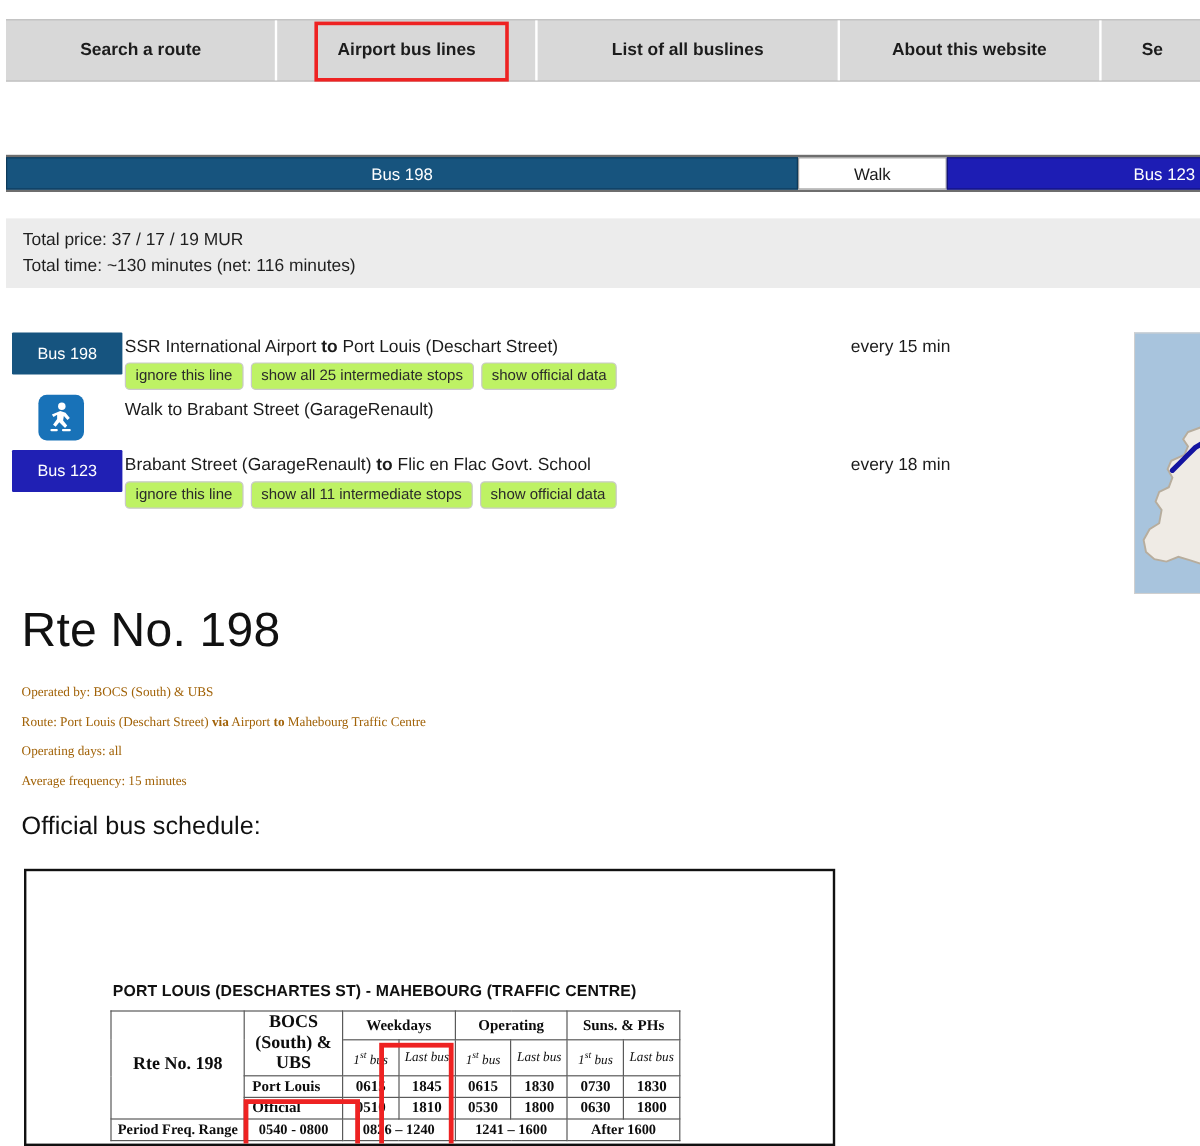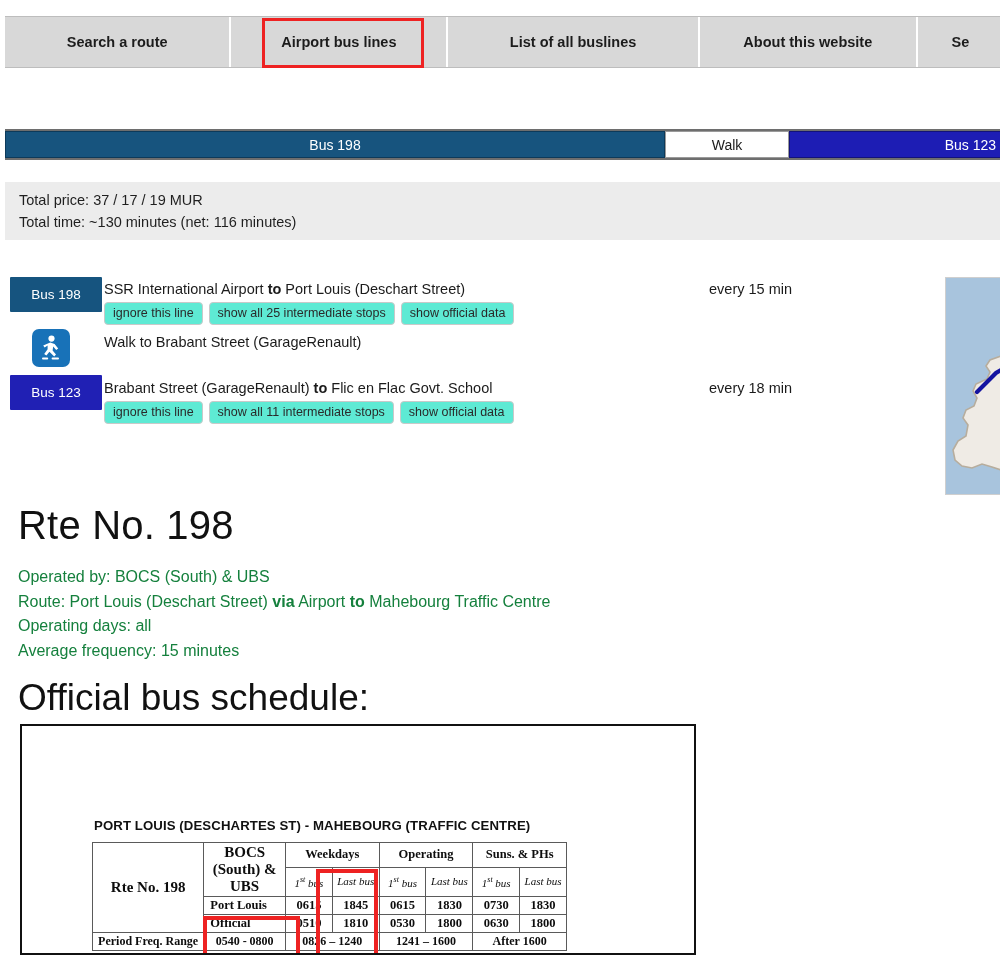--- a/index.html
+++ b/index.html
@@ -70,40 +70,40 @@
     display: flex; align-items: center; justify-content: center;
   }
   .leg-title { position: absolute; font-size: 14.5px; color: #1b1b1b; white-space: nowrap; }
   .t198 { left: 104px; top: 13px; }
   .twalk { left: 104px; top: 66px; }
   .t123 { left: 104px; top: 112px; }
   .btnrow { position: absolute; display: flex; gap: 6px; }
   .r198 { left: 104px; top: 34px; }
   .r123 { left: 104px; top: 133px; }
   .pill {
-    background: #5eead4; border: 1px solid #c9c9c9; border-radius: 4px;
+    background: #bef264; border: 1px solid #c9c9c9; border-radius: 4px;
     font-size: 12.5px; color: #2a2a2a; padding: 3px 8px 4px 8px;
     font-family: "Liberation Sans", sans-serif; line-height: 14px;
     white-space: nowrap; cursor: pointer; text-align: center;
   }
   .freq { position: absolute; font-size: 14.5px; color: #1b1b1b; }
   .f198 { left: 709px; top: 13px; }
   .f123 { left: 709px; top: 112px; }
 
   
   .map {
     position: absolute; left: 945px; top: 277px; width: 55px; height: 218px;
     background: #a8c4dd; overflow: hidden; border: 1px solid #cfcfcf; border-right: none;
   }
 
   
   .rte-title { position: absolute; left: 18px; top: 503px; font-size: 40px; color: #111; font-weight: normal; letter-spacing: .2px; }
   .rte-lines { position: absolute; left: 18px; top: 565px; }
-  .rte-lines div { font-size: 16px; color: #15803d; line-height: 24.5px; }
-  .sched-title { position: absolute; left: 18px; top: 677px; font-size: 37px; color: #111; font-weight: normal; }
+  .rte-lines div { font-size: 11px; color: #a16207; line-height: 24.5px; font-family: Liberation Serif, serif; }
+  .sched-title { position: absolute; left: 18px; top: 677px; font-size: 21px; color: #111; font-weight: normal; }
 
   
   .schedbox {
     position: absolute; left: 20px; top: 724px; width: 676px; height: 231px;
     background: #fff; border: 2px solid #111; overflow: hidden;
   }
   .sched-heading {
     position: absolute; left: 72px; top: 92px; font-size: 13.2px;
     font-weight: bold; color: #111; letter-spacing: .1px; white-space: nowrap;
     font-family: "Liberation Sans", sans-serif;

